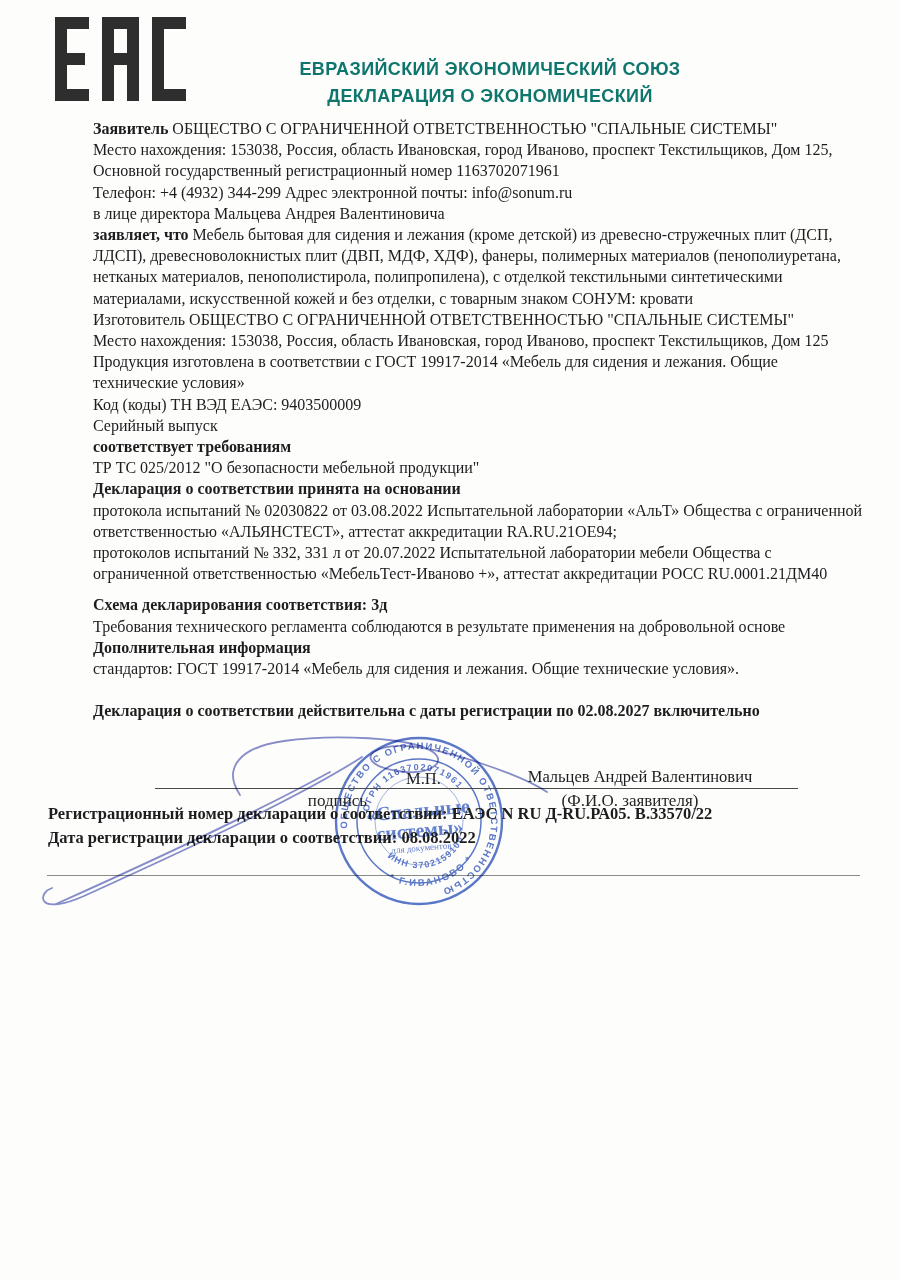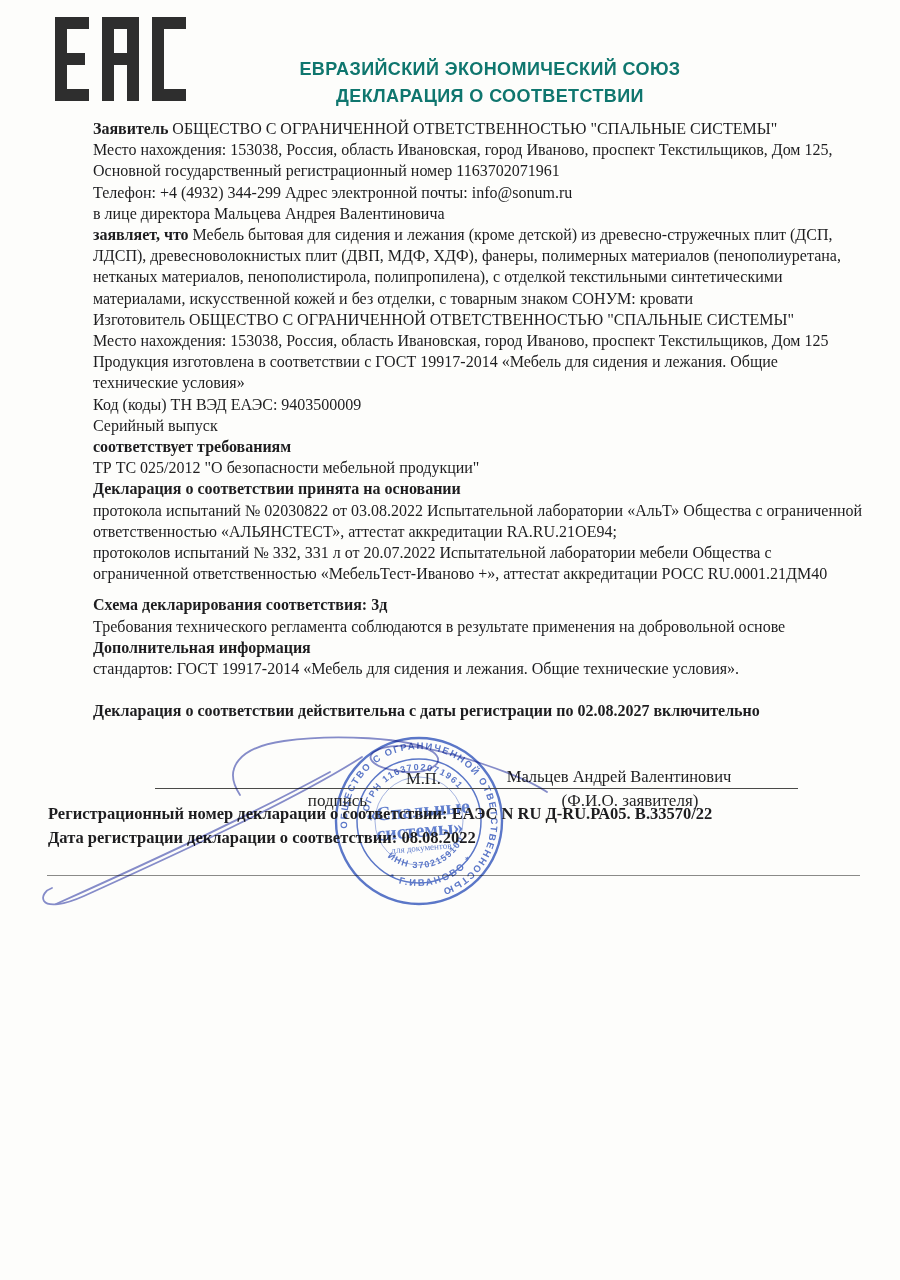--- a/index.html
+++ b/index.html
@@ -51,21 +51,21 @@
       <rect x="47" y="36" width="37" height="12"></rect>
 
       <rect x="97" y="0" width="12" height="84"></rect>
       <rect x="97" y="0" width="34" height="12"></rect>
       <rect x="97" y="72" width="34" height="12"></rect>
     </g>
   </svg>
 
   <div class="titles">
     <div>ЕВРАЗИЙСКИЙ ЭКОНОМИЧЕСКИЙ СОЮЗ</div>
-    <div>ДЕКЛАРАЦИЯ О СООТВЕТСТВИИ</div>
+    <div>ДЕКЛАРАЦИЯ О ЭКОНОМИЧЕСКИЙ</div>
   </div>
 
   <div class="doc-body">
       <div class="line"><span class="b">Заявитель </span><span>ОБЩЕСТВО С ОГРАНИЧЕННОЙ ОТВЕТСТВЕННОСТЬЮ "СПАЛЬНЫЕ СИСТЕМЫ"</span></div>
       <div class="line"><span>Место нахождения: 153038, Россия, область Ивановская, город Иваново, проспект Текстильщиков, Дом 125,</span></div>
       <div class="line"><span>Основной государственный регистрационный номер 1163702071961</span></div>
       <div class="line"><span>Телефон: +4 (4932) 344-299 Адрес электронной почты: info@sonum.ru</span></div>
       <div class="line"><span>в лице директора Мальцева Андрея Валентиновича</span></div>
       <div class="line"><span class="b">заявляет, что </span><span>Мебель бытовая для сидения и лежания (кроме детской) из древесно-стружечных плит (ДСП,</span></div>
       <div class="line"><span>ЛДСП), древесноволокнистых плит (ДВП, МДФ, ХДФ), фанеры, полимерных материалов (пенополиуретана,</span></div>
@@ -89,21 +89,21 @@
       <div class="line"><span class="b">Дополнительная информация</span></div>
       <div class="line"><span>стандартов: ГОСТ 19917-2014 «Мебель для сидения и лежания. Общие технические условия».</span></div>
       <div class="line" style="margin-top: 21px;"><span class="b">Декларация о соответствии действительна с даты регистрации по 02.08.2027 включительно</span></div>
     </div>
 
   <div class="abs rule" style="left:155px;top:788px;width:365px;"></div>
   <div class="abs caption" style="left:155px;top:791px;width:365px;">подпись</div>
 
   <div class="abs mp" style="left:406px;top:769px;">М.П.</div>
 
-  <div class="abs name" style="left:451px;top:767px;width:336px;">Мальцев Андрей Валентинович</div>
+  <div class="abs name" style="left:472px;top:767px;width:336px;">Мальцев Андрей Валентинович</div>
   <div class="abs rule" style="left:462px;top:788px;width:336px;"></div>
   <div class="abs caption" style="left:462px;top:791px;width:336px;">(Ф.И.О. заявителя)</div>
 
   <div class="abs reg-line" style="left:48px;top:804px;">Регистрационный номер декларации о соответствии: ЕАЭС N RU Д-RU.РА05. В.33570/22</div>
   <div class="abs reg-line" style="left:48px;top:828px;">Дата регистрации декларации о соответствии:  08.08.2022</div>
 
   <div class="abs thin-line" style="left:47px;top:875px;width:813px;z-index:0;"></div>
 
   <svg class="stamp-svg" width="176" height="176" viewBox="0 0 176 176">
     <defs>

